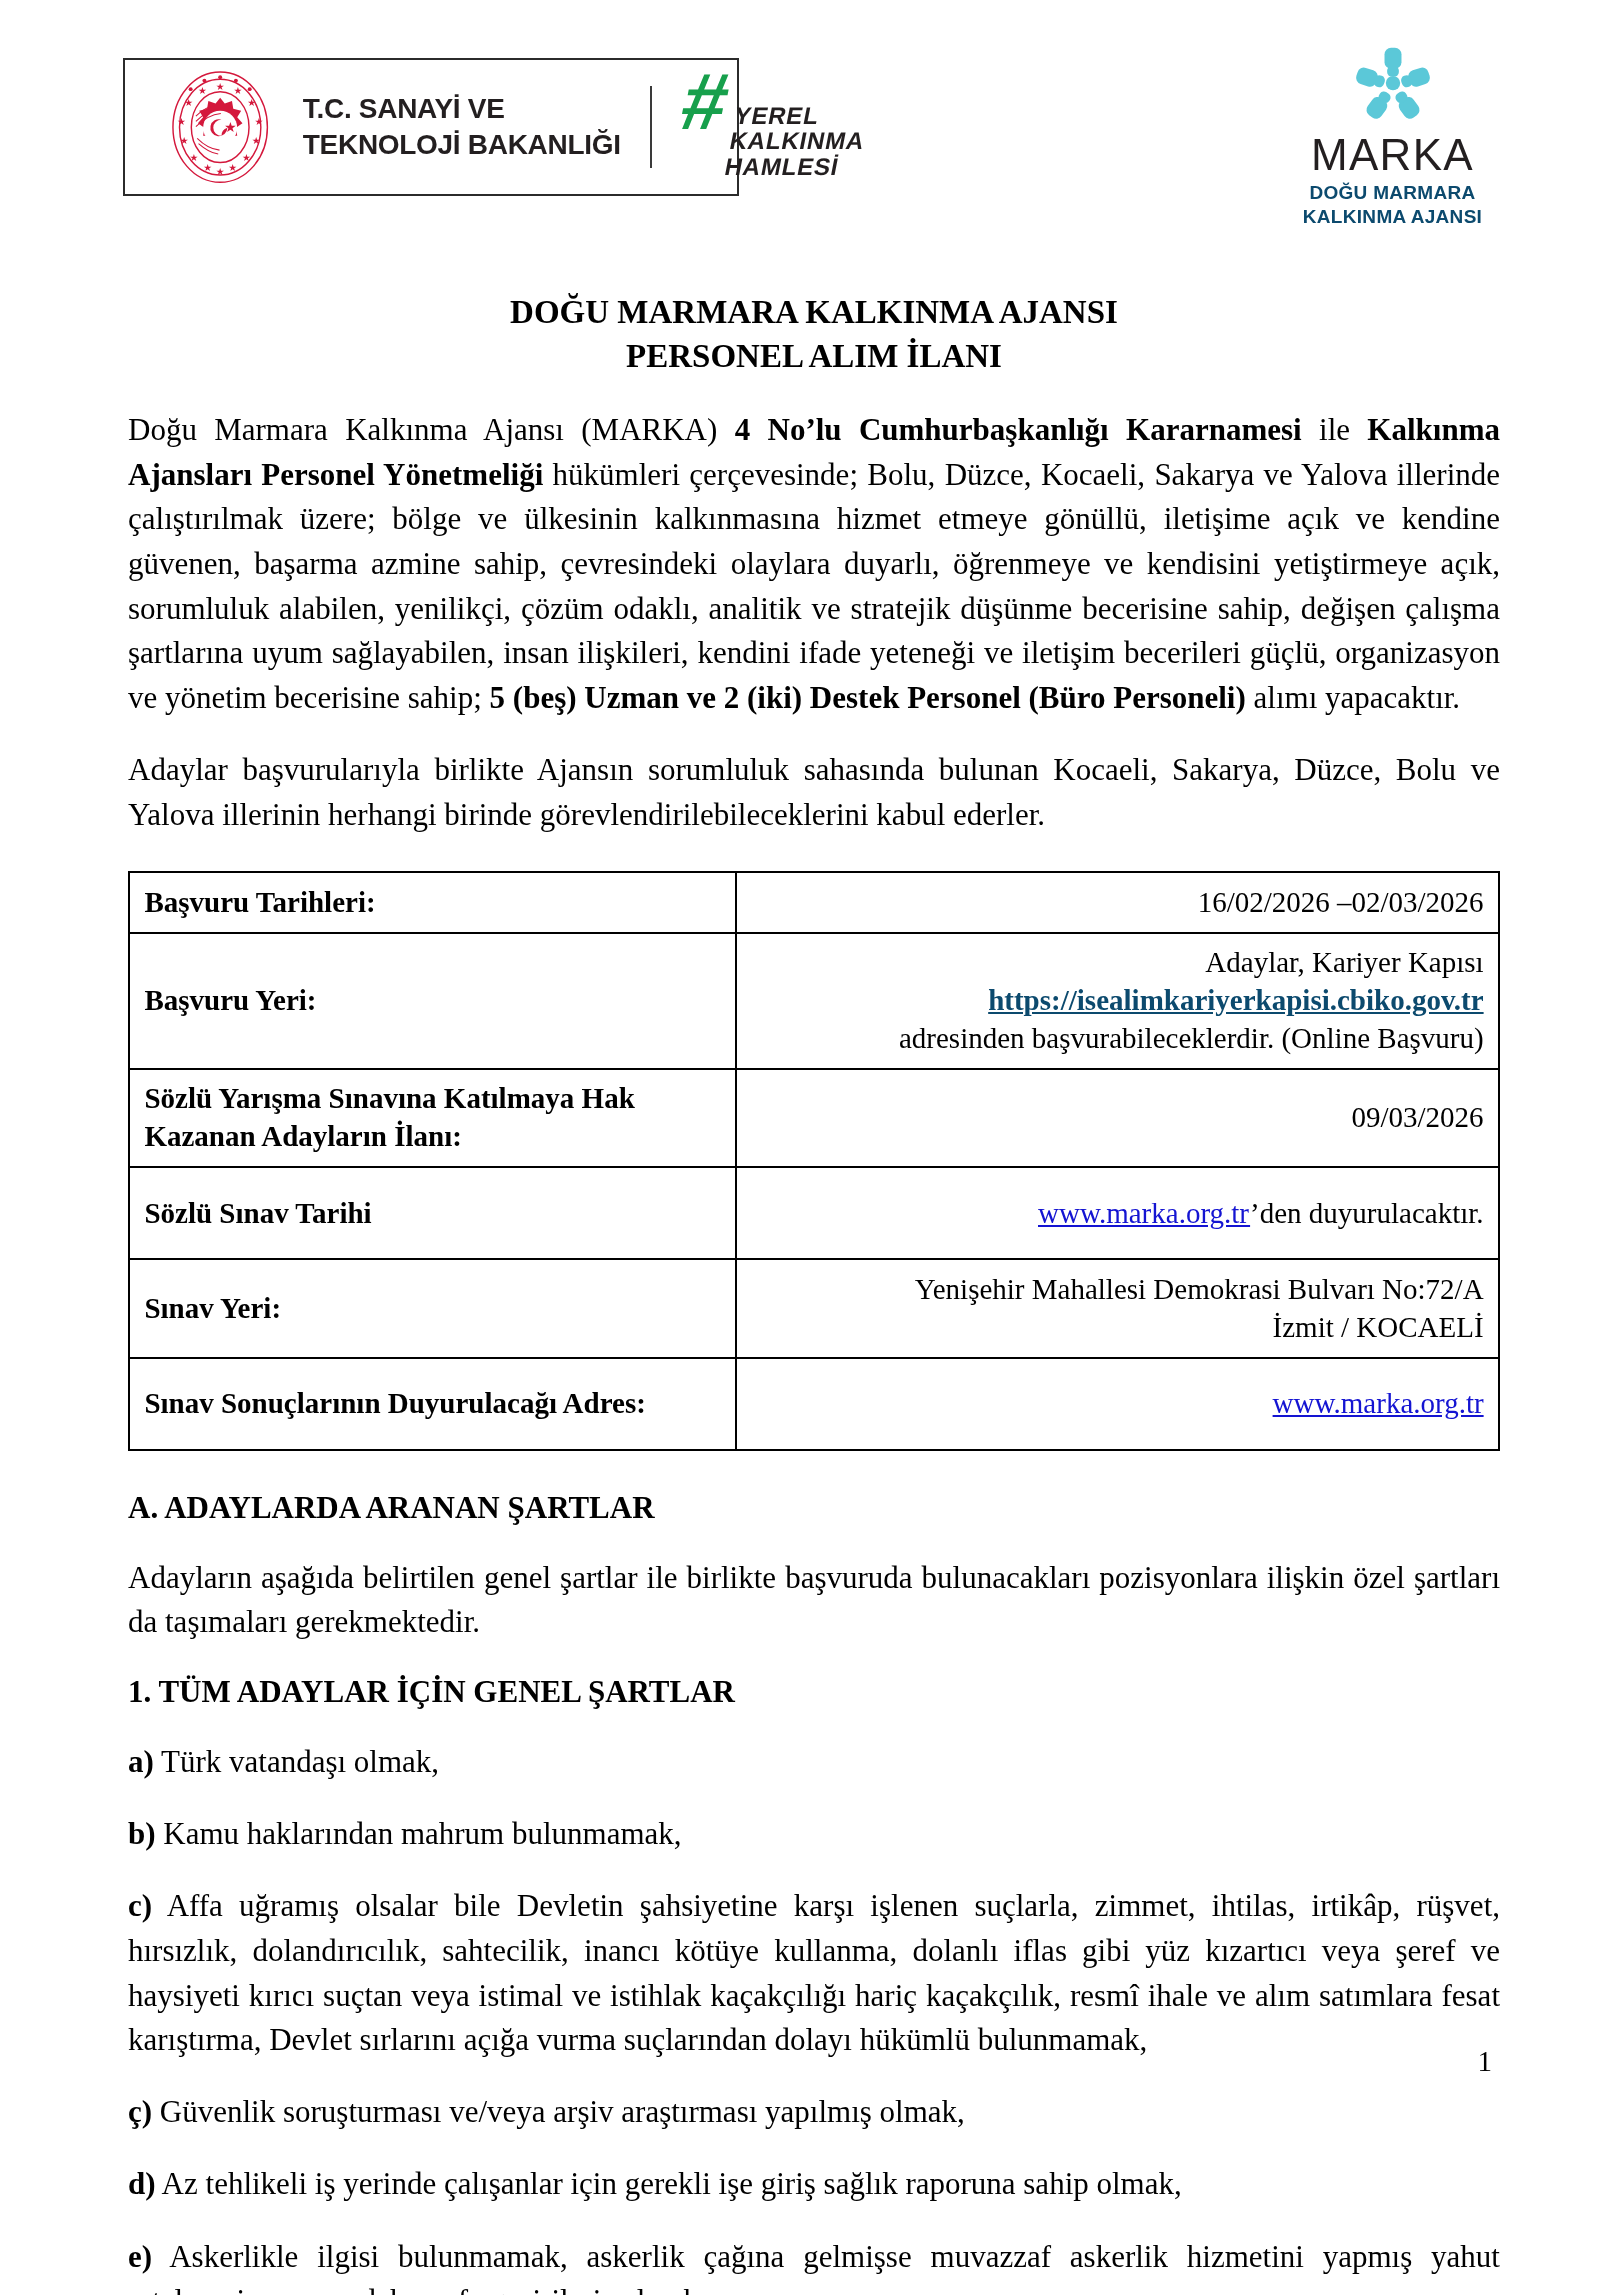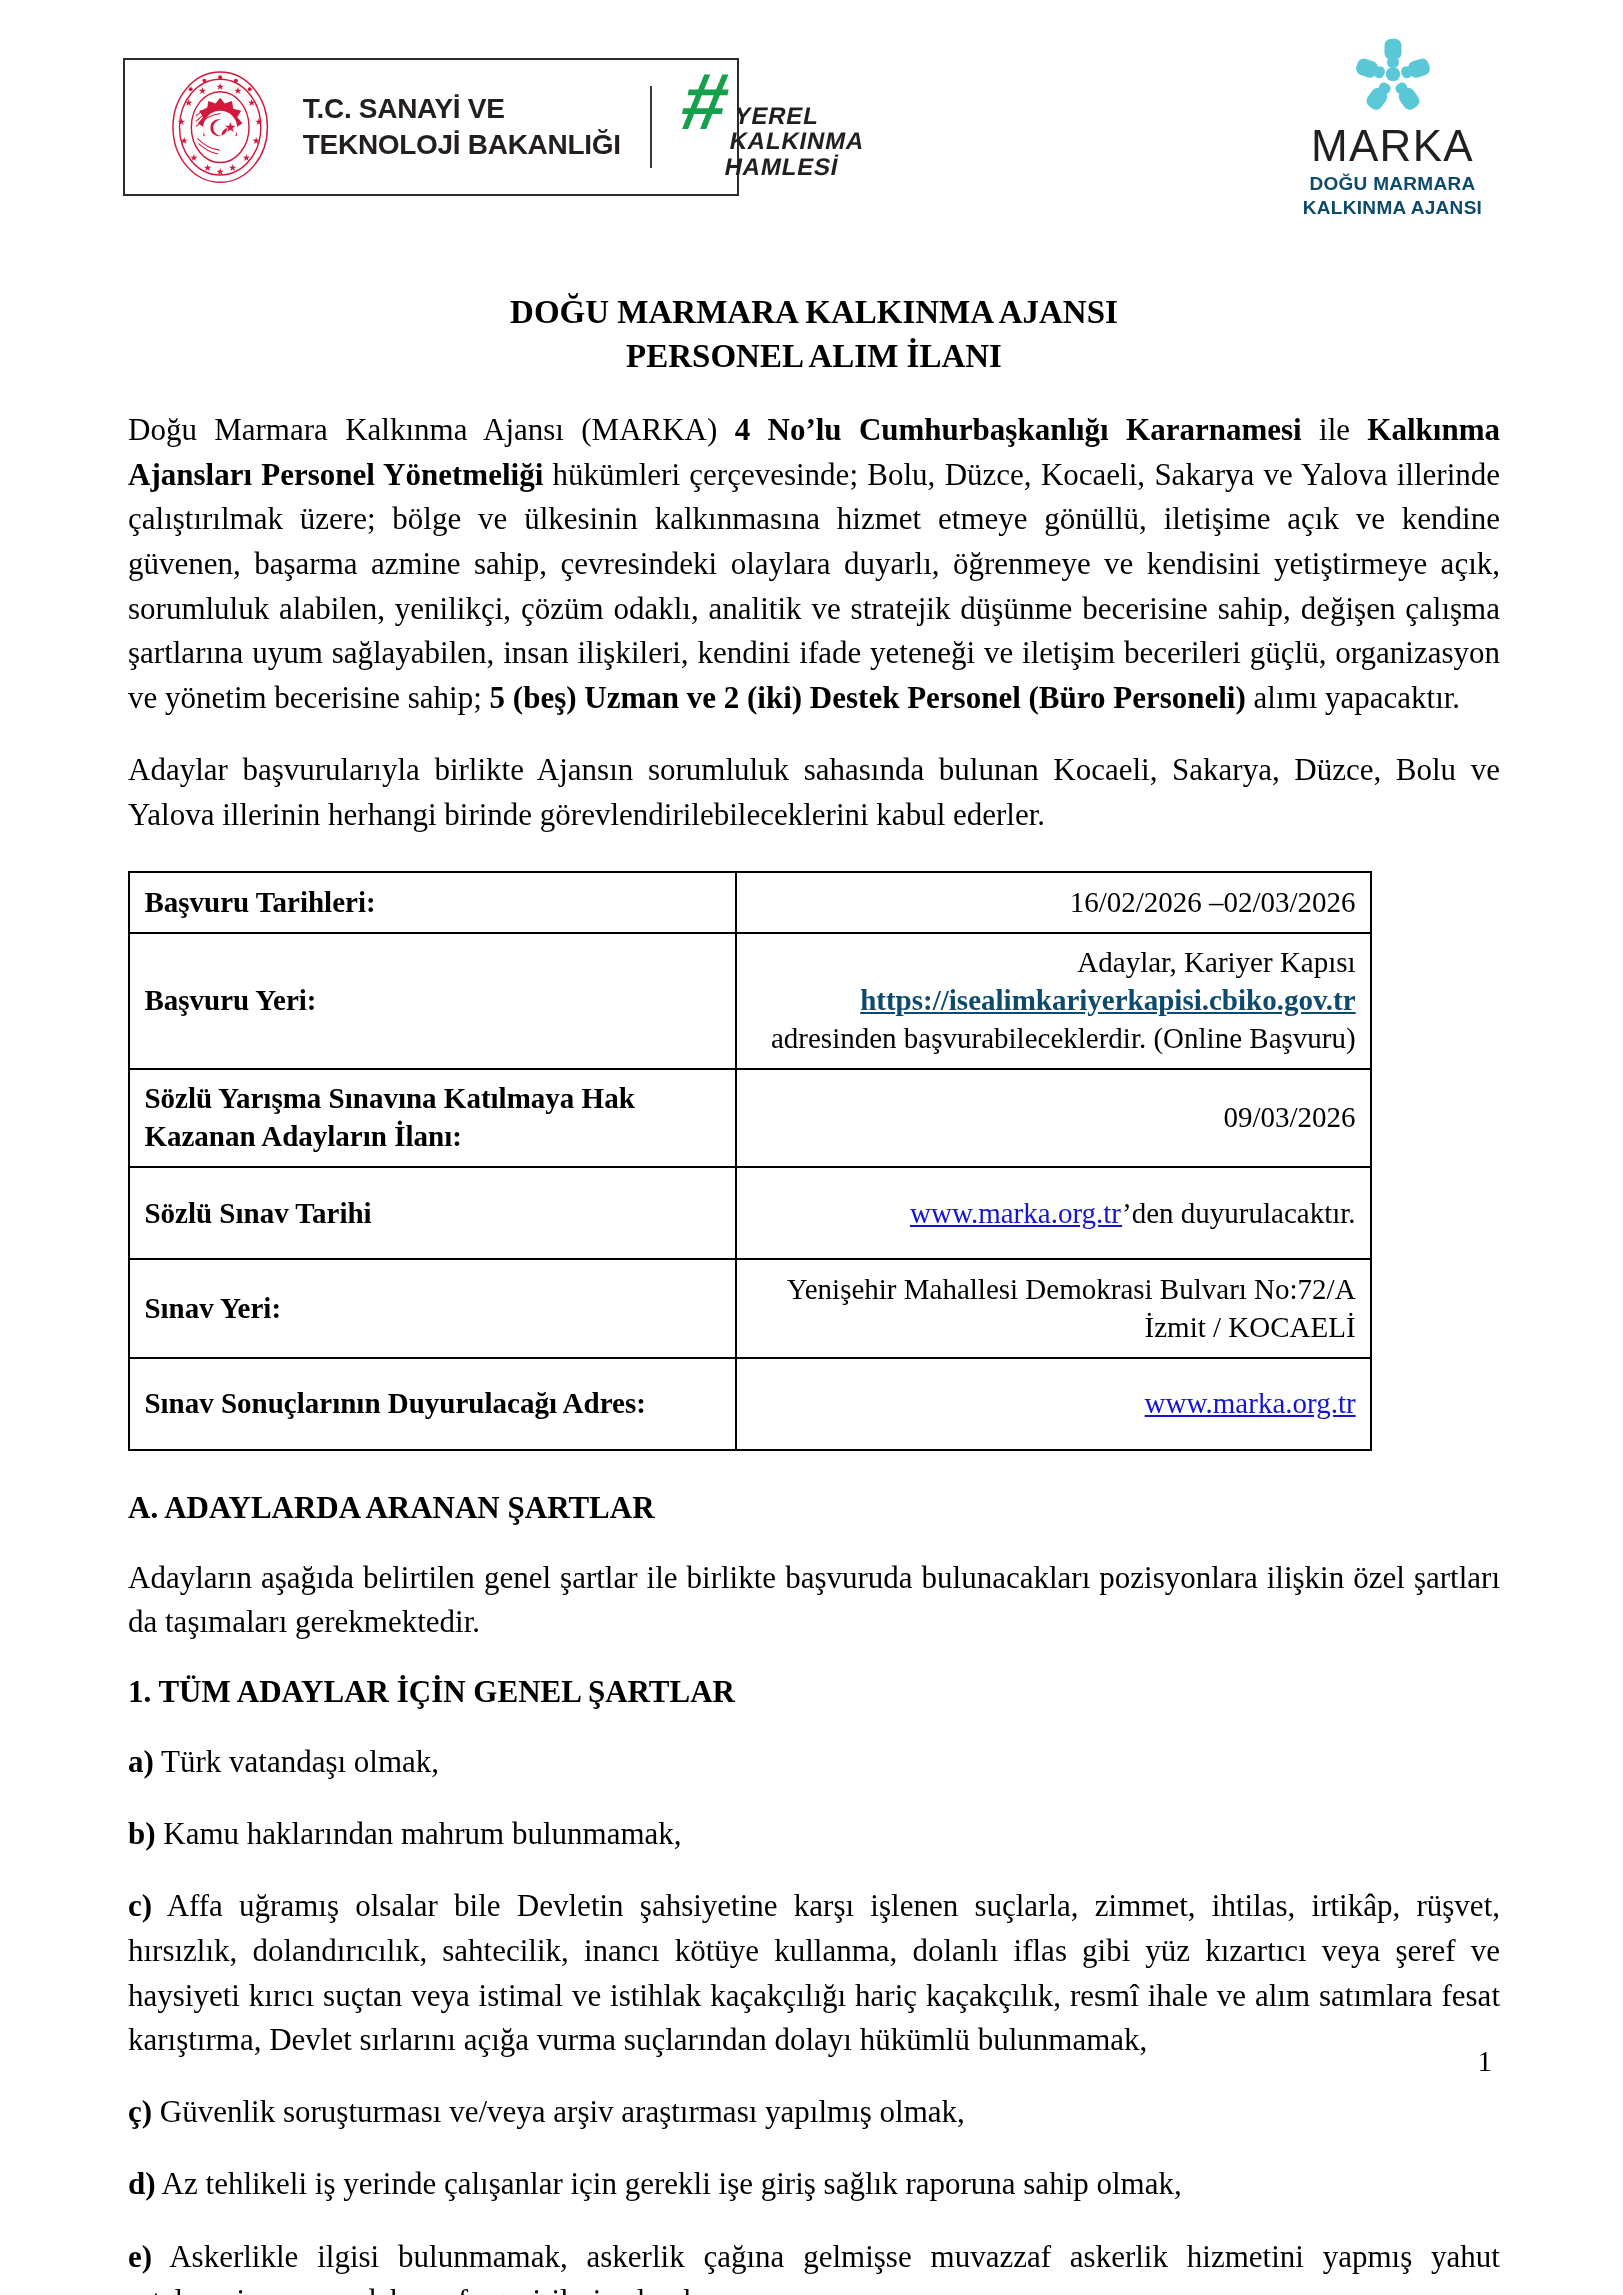--- a/index.html
+++ b/index.html
@@ -40,21 +40,21 @@
   .hamle-lines {
     margin-left:2.6px; margin-top:27.5px;
     font-family:"Liberation Sans","DejaVu Sans",sans-serif;
     font-weight:bold; font-size:24px; line-height:1.06;
     color:#231f20; transform:skewX(-11deg);
     letter-spacing:0.8px; text-align:left;
   }
   .hamle-lines div { white-space:nowrap; }
 
   .marka-logo {
-    position:absolute; right:126px; top:36px;
+    position:absolute; right:126px; top:45px;
     width:209px; text-align:center;
   }
   .marka-star { height:84px; }
   .marka-word {
     font-family:"Liberation Sans","DejaVu Sans",sans-serif;
     font-size:44px; font-weight:normal; letter-spacing:1.3px;
     color:#231f20; line-height:1.0; margin-top:3.9px;
   }
   .marka-sub {
     font-family:"Liberation Sans","DejaVu Sans",sans-serif;
@@ -84,21 +84,21 @@
   b, strong { font-weight:bold; }
 
   h2.heading {
     font-size:31px; font-weight:bold;
     margin:0 0 27.5px 0;
     line-height:1.3;
   }
 
   
   table.info {
-    width:1244px;
+    width:1372px;
     border-collapse:collapse;
     margin:34px 8px 37px 0;
     table-layout:fixed;
     font-family:Liberation Serif, serif;
   }
   table.info td {
     border:2px solid #000;
     font-size:29px;
     line-height:1.30;
     padding:10.5px 14.4px;

